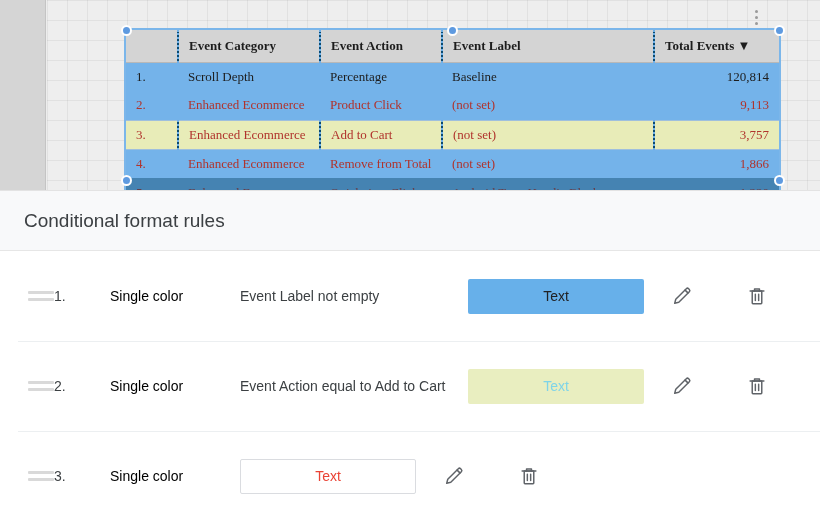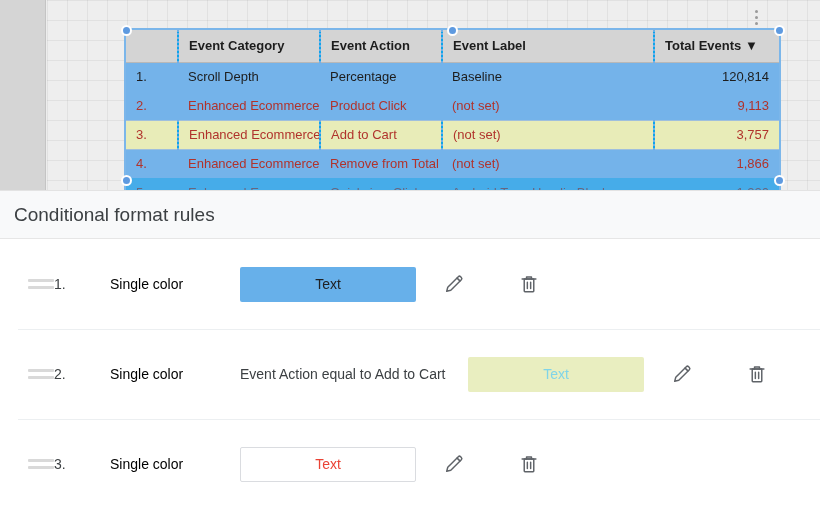--- a/index.html
+++ b/index.html
@@ -27,21 +27,22 @@
       repeating-linear-gradient(to right,  rgba(0,0,0,0.055) 0 1px, transparent 1px 20px),
       repeating-linear-gradient(to bottom, rgba(0,0,0,0.055) 0 1px, transparent 1px 20px),
       #eeeeee;
   }
 
   
   #table-object {
     position: absolute; left: 126px; top: 30px; width: 653px; height: 160px;
     outline: 2px solid #7bb6ea;
     overflow: hidden;
-    background: #0ea5e9;
+    background: #0c4a6e;
+    font-family: Liberation Serif, serif;
   }
   .sel-handle {
     position: absolute; width: 11px; height: 11px; border-radius: 50%;
     background: #5e9ae0; border: 2px solid #ffffff; z-index: 30;
   }
   .h-tl { left: 121px;  top: 25px;  }
   .h-tm { left: 447px;  top: 25px;  }
   .h-tr { left: 774px;  top: 25px;  }
   .h-bl { left: 121px;  top: 175px; }
   .h-br { left: 774px;  top: 175px; }
@@ -78,22 +79,22 @@
   tr.row-cut td { background: #74b3ea; color: #b0332c; opacity: .55; }
   td.num { text-align: right; }
 
   
   #cfr-panel {
     position: absolute; left: 0; top: 190px; width: 820px; height: 334px;
     background: #ffffff;
     border-top: 1px solid #e3e3e3;
   }
   #cfr-header {
-    height: 48px; background: #f8f9fa;
-    display: flex; align-items: center; padding: 0 14px;
+    height: 60px; background: #f8f9fa;
+    display: flex; align-items: center; padding: 0 24px;
     border-bottom: 1px solid #e6e6e6;
   }
   #cfr-title { font-size: 19px; color: #3c4043; font-weight: 400; }
 
   .rule-row {
     position: relative;
     height: 90px;
     display: flex; align-items: center;
     padding: 0 18px 0 28px;
   }
@@ -200,20 +201,21 @@
     <div id="cfr-title">Conditional format rules</div>
   </div>
 
   <div class="rule-row">
     <div class="drag-handle">
         <i></i>
         <i></i>
       </div>
     <div class="rule-num">1.</div>
     <div class="rule-type">Single color</div>
+    <div class="rule-cond">Event Label not empty</div>
     <div class="swatch" style="background: rgb(103, 176, 234); color: rgb(32, 33, 36); border: 1px solid transparent;">Text</div>
     <div class="actions">
       <div class="icon-btn">
         <svg width="22" height="22" viewBox="0 0 24 24" fill="none" stroke="#5f6368" stroke-width="1.6" stroke-linecap="round" stroke-linejoin="round">
             <path d="M4 20l4.5-1.2L20 7.3a1.8 1.8 0 0 0 0-2.5l-.8-.8a1.8 1.8 0 0 0-2.5 0L5.2 15.5 4 20z"></path>
             <path d="M15.4 5.6l3 3"></path>
           </svg>
       </div>
       <div class="icon-btn">
         <svg width="22" height="22" viewBox="0 0 24 24" fill="none" stroke="#5f6368" stroke-width="1.6" stroke-linecap="round" stroke-linejoin="round">

